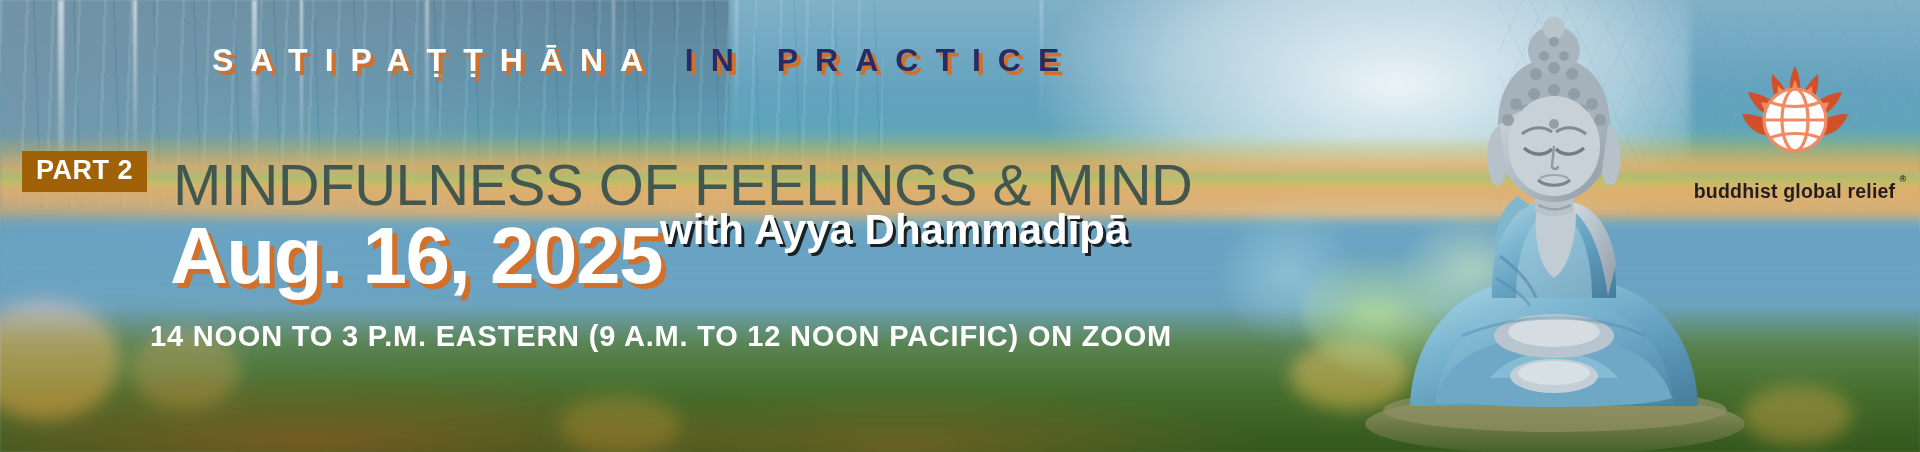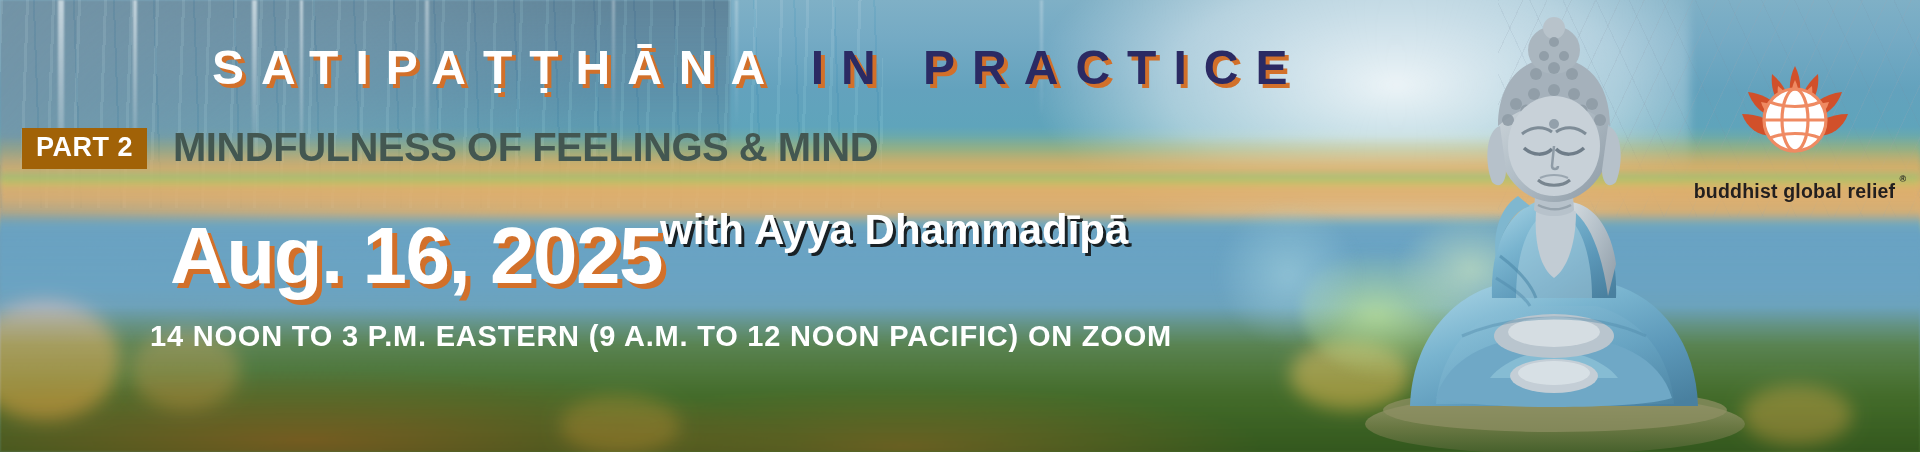--- a/index.html
+++ b/index.html
@@ -157,21 +157,21 @@
     font-size:9px;
     font-weight:700;
     color:#221f1f;
   }
 
   
   .title-line{
     position:absolute;
     left:212px;
     top:44px;
-    font-size:48px;
+    font-size:32px;
     font-weight:700;
     letter-spacing:17px;
     white-space:nowrap;
     line-height:1;
   }
   .title-line .part-a{
     color:#ffffff;
     text-shadow:4px 4px 0 #d2702a;
   }
   .title-line .part-b{
@@ -192,25 +192,26 @@
     color:#ffffff;
     font-size:27px;
     font-weight:700;
     letter-spacing:.5px;
     padding:6px 14px 8px 14px;
     line-height:1;
     margin-right:26px;
     margin-top:4px;
   }
   #subtitle{
-    font-size:40px;
-    font-weight:700;
+    font-size:58px;
+    font-weight:400;
     letter-spacing:-.5px;
     color:#435751;
     line-height:1;
+    margin-top:32px;
   }
 
   #date{
     position:absolute;
     left:170px;
     top:216px;
     font-size:80px;
     font-weight:700;
     color:#ffffff;
     letter-spacing:-1.5px;

